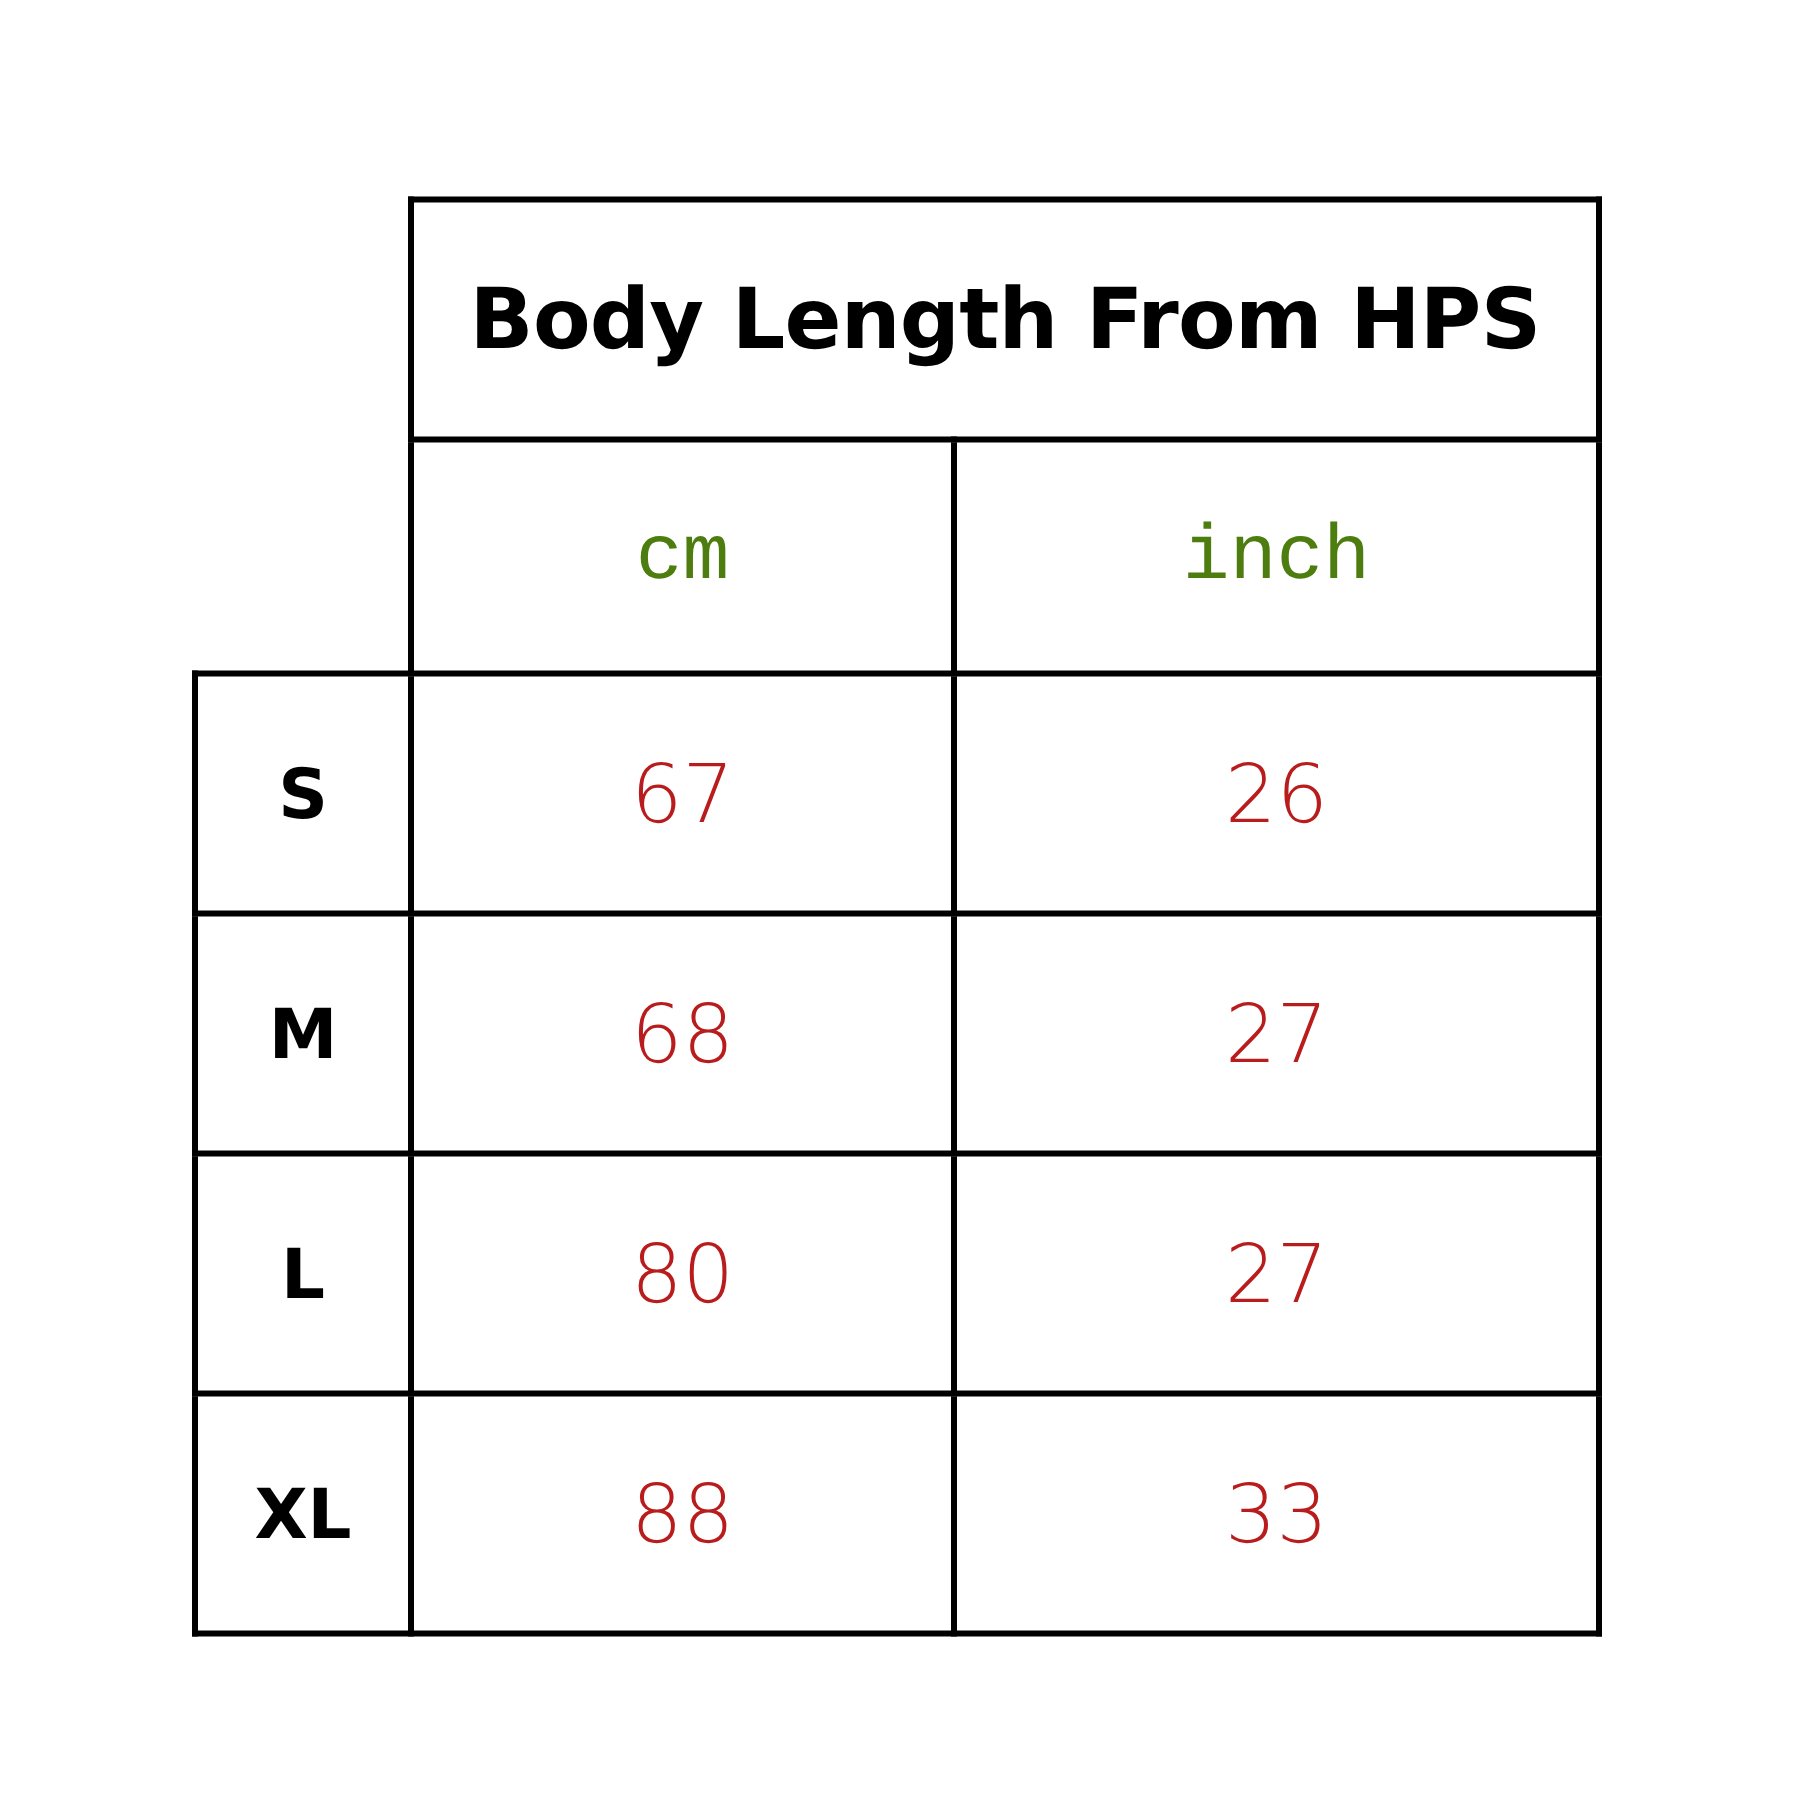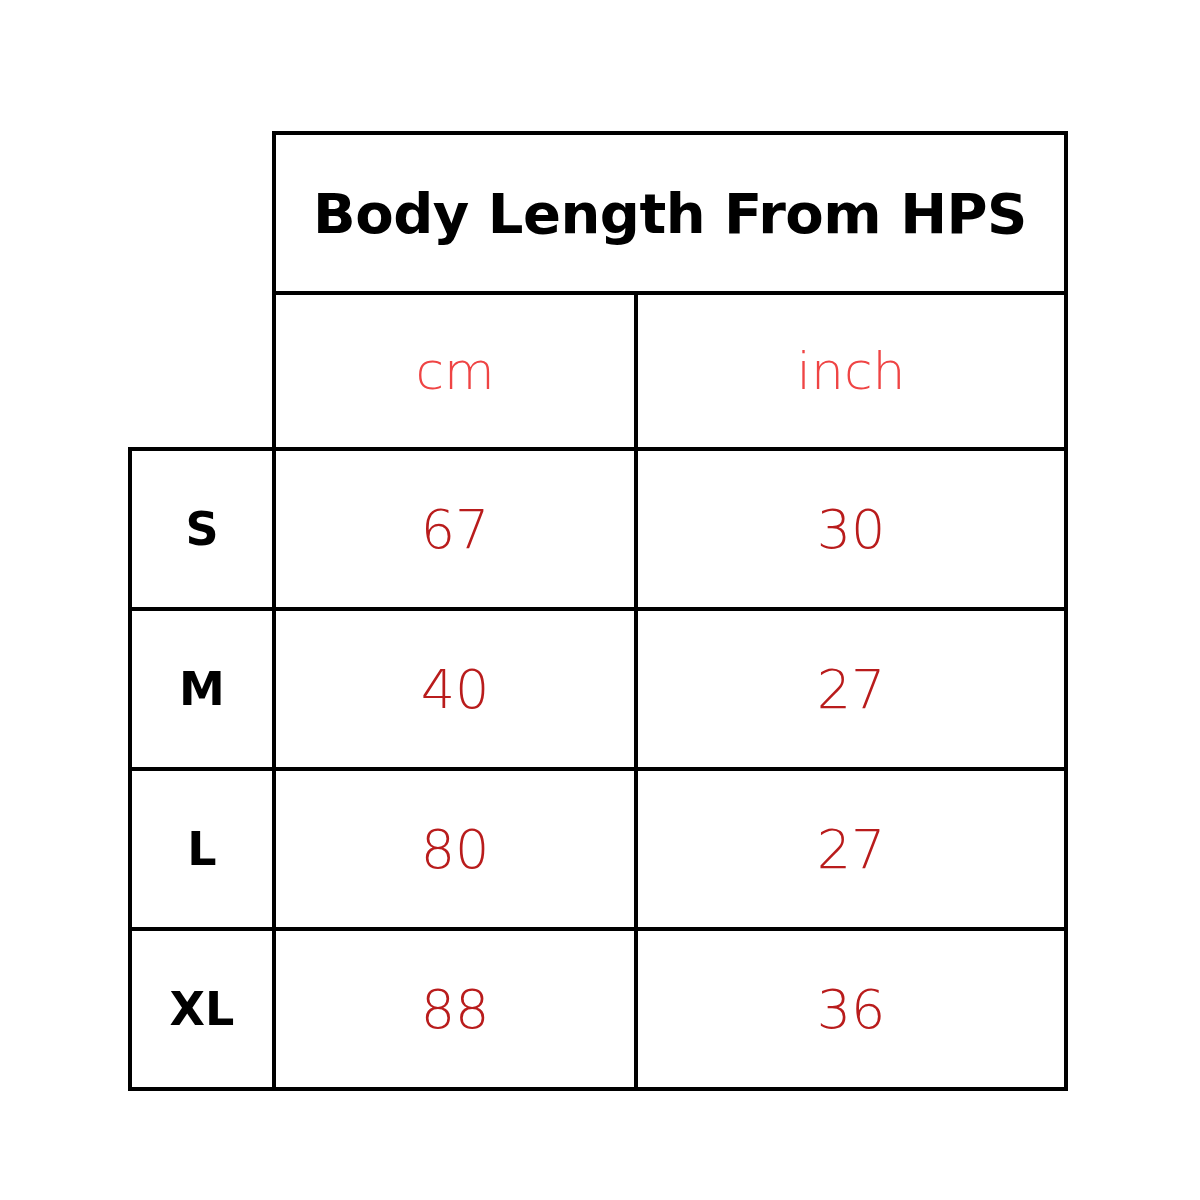--- a/index.html
+++ b/index.html
@@ -54,21 +54,22 @@
     height: 156px;
     font-size: 56px;
     font-weight: bold;
     letter-spacing: -0.5px;
   }
 
   .unit-cell {
     height: 152px;
     font-size: 52px;
     font-weight: 300;
-    color: #ef4444;
+    color: #4d7c0f;
+    font-family: Liberation Mono, monospace;
   }
 
   .size-cell {
     height: 156px;
     font-size: 46px;
     font-weight: bold;
   }
 
   .value-cell {
     font-size: 54px;
@@ -92,32 +93,32 @@
         <td class="title-cell" colspan="2">Body Length From HPS</td>
       </tr>
       <tr>
         <td class="blank"></td>
         <td class="unit-cell">cm</td>
         <td class="unit-cell">inch</td>
       </tr>
       <tr>
         <td class="size-cell">S</td>
         <td class="value-cell">67</td>
-        <td class="value-cell">30</td>
+        <td class="value-cell">26</td>
       </tr>
       <tr>
         <td class="size-cell">M</td>
-        <td class="value-cell">40</td>
+        <td class="value-cell">68</td>
         <td class="value-cell">27</td>
       </tr>
       <tr>
         <td class="size-cell">L</td>
         <td class="value-cell">80</td>
         <td class="value-cell">27</td>
       </tr>
       <tr>
         <td class="size-cell">XL</td>
         <td class="value-cell">88</td>
-        <td class="value-cell">36</td>
+        <td class="value-cell">33</td>
       </tr>
     </tbody>
   </table>
 </div>
 
 </body></html>

